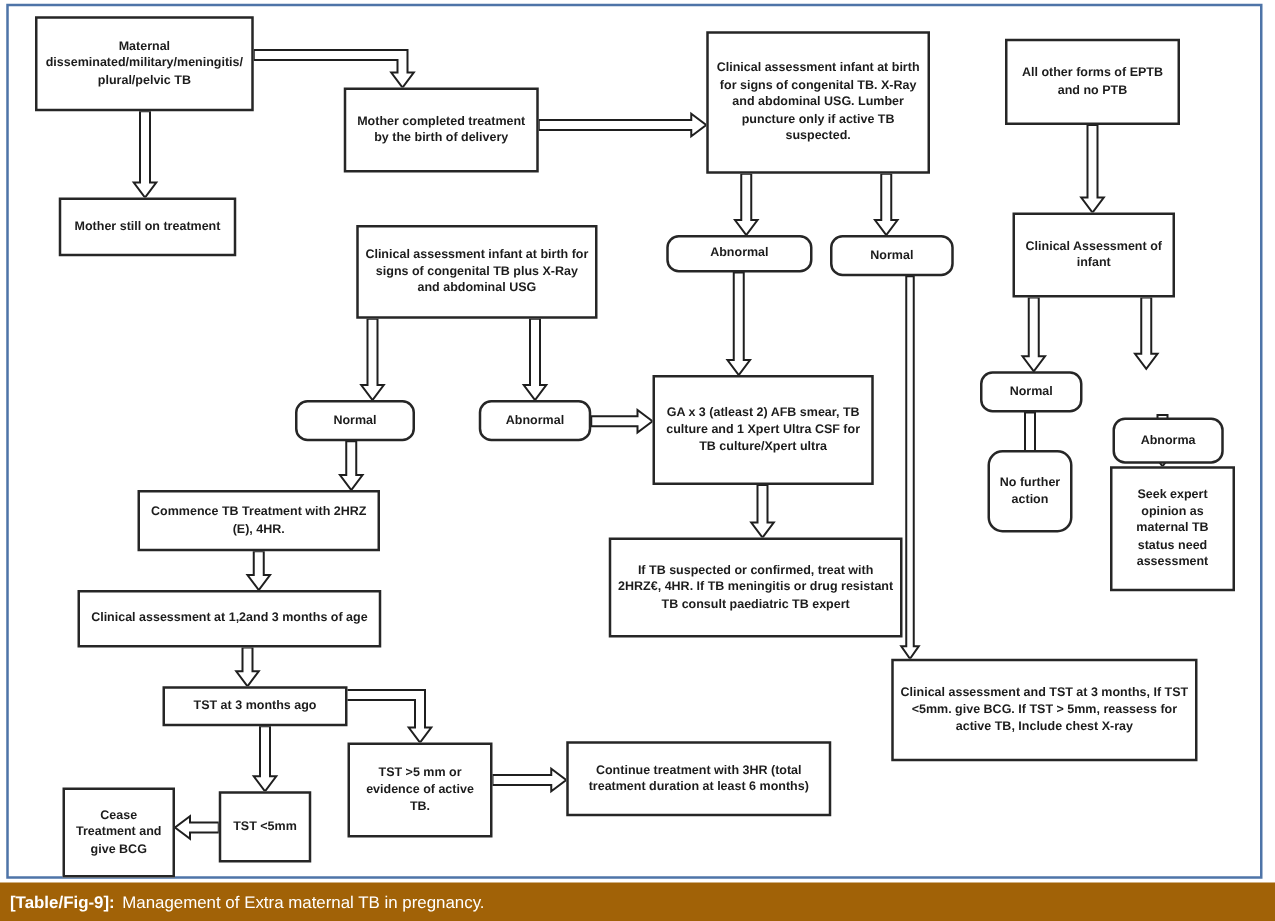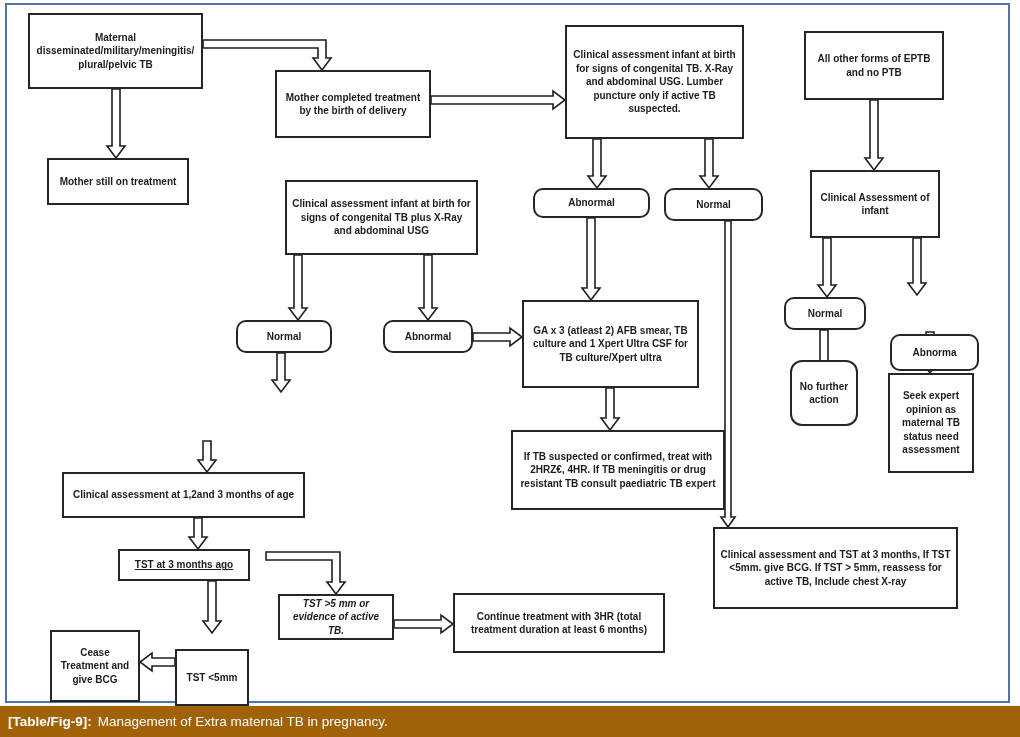--- a/index.html
+++ b/index.html
@@ -56,30 +56,31 @@
   <div class="node" style="left:47px;top:158px;width:142px;height:47px;">Mother still on treatment</div>
   <div class="node" style="left:565px;top:25px;width:179px;height:114px;">Clinical assessment infant at birth for signs of congenital TB. X-Ray and abdominal USG. Lumber puncture only if active TB suspected.</div>
   <div class="node" style="left:804px;top:31px;width:140px;height:69px;">All other forms of EPTB and no PTB</div>
   <div class="node" style="left:810px;top:170px;width:130px;height:68px;">Clinical Assessment of infant</div>
   <div class="node rounded" style="left:533px;top:188px;width:117px;height:30px;">Abnormal</div>
   <div class="node rounded" style="left:664px;top:188px;width:99px;height:33px;">Normal</div>
   <div class="node" style="left:285px;top:180px;width:193px;height:75px;">Clinical assessment infant at birth for signs of congenital TB plus X-Ray and abdominal USG</div>
   <div class="node rounded" style="left:236px;top:320px;width:96px;height:33px;">Normal</div>
   <div class="node rounded" style="left:383px;top:320px;width:90px;height:33px;">Abnormal</div>
   <div class="node" style="left:522px;top:300px;width:177px;height:88px;">GA x 3 (atleast 2) AFB smear, TB culture and 1 Xpert Ultra CSF for TB culture/Xpert ultra</div>
-  <div class="node" style="left:487px;top:430px;width:214px;height:80px;margin-left:24px;">If TB suspected or confirmed, treat with 2HRZ€, 4HR. If TB meningitis or drug resistant TB consult paediatric TB expert</div>
+  <div class="node" style="left:487px;top:430px;width:235px;height:80px;">If TB suspected or confirmed, treat with 2HRZ€, 4HR. If TB meningitis or drug resistant TB consult paediatric TB expert</div>
   <div class="node rounded" style="left:784px;top:297px;width:82px;height:33px;">Normal</div>
   <div class="node rounded" style="left:890px;top:295px;width:89px;height:37px;margin-top:39px;">Abnorma</div>
   <div class="node" style="left:790px;top:360px;width:68px;height:66px;border-radius:12px;">No further action</div>
-  <div class="node" style="left:888px;top:373px;width:86px;height:100px;">Seek expert opinion as maternal TB status need assessment</div>
+  <div class="node" style="left:888px;top:373px;width:100px;height:100px;">Seek expert opinion as maternal TB status need assessment</div>
+  <div class="node" style="left:110px;top:392px;width:194px;height:49px;">Commence TB Treatment with 2HRZ (E), 4HR.</div>
   <div class="node" style="left:62px;top:472px;width:243px;height:46px;">Clinical assessment at 1,2and 3 months of age</div>
-  <div class="node" style="left:118px;top:549px;width:132px;height:32px;text-decoration:underline;">TST at 3 months ago</div>
-  <div class="node" style="left:175px;top:633px;width:74px;height:57px;margin-top:16px;">TST &lt;5mm</div>
+  <div class="node" style="left:130px;top:549px;width:148px;height:32px;">TST at 3 months ago</div>
+  <div class="node" style="left:175px;top:633px;width:74px;height:57px;">TST &lt;5mm</div>
   <div class="node" style="left:50px;top:630px;width:90px;height:72px;">Cease Treatment and give BCG</div>
-  <div class="node" style="left:278px;top:594px;width:116px;height:46px;font-style:italic;">TST &gt;5 mm or evidence of active TB.</div>
+  <div class="node" style="left:278px;top:594px;width:116px;height:76px;">TST &gt;5 mm or evidence of active TB.</div>
   <div class="node" style="left:453px;top:593px;width:212px;height:60px;">Continue treatment with 3HR (total treatment duration at least 6 months)</div>
   <div class="node" style="left:713px;top:527px;width:245px;height:82px;">Clinical assessment and TST at 3 months, If TST &lt;5mm. give BCG. If TST &gt; 5mm, reassess for active TB, Include chest X-ray</div>
 
   <div id="caption">
     <span class="tag">[Table/Fig-9]:</span>
     <span>Management of Extra maternal TB in pregnancy.</span>
   </div>
 </div>
 
 </body></html>

